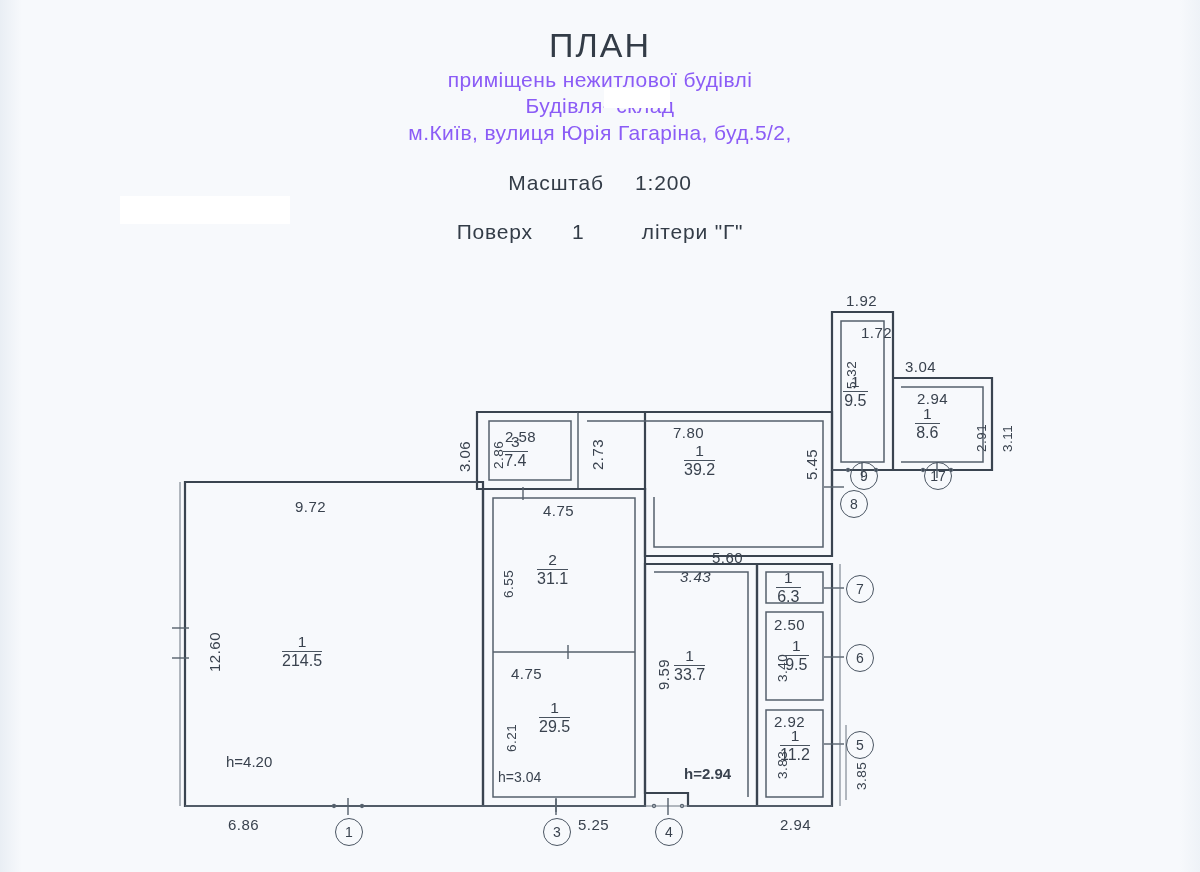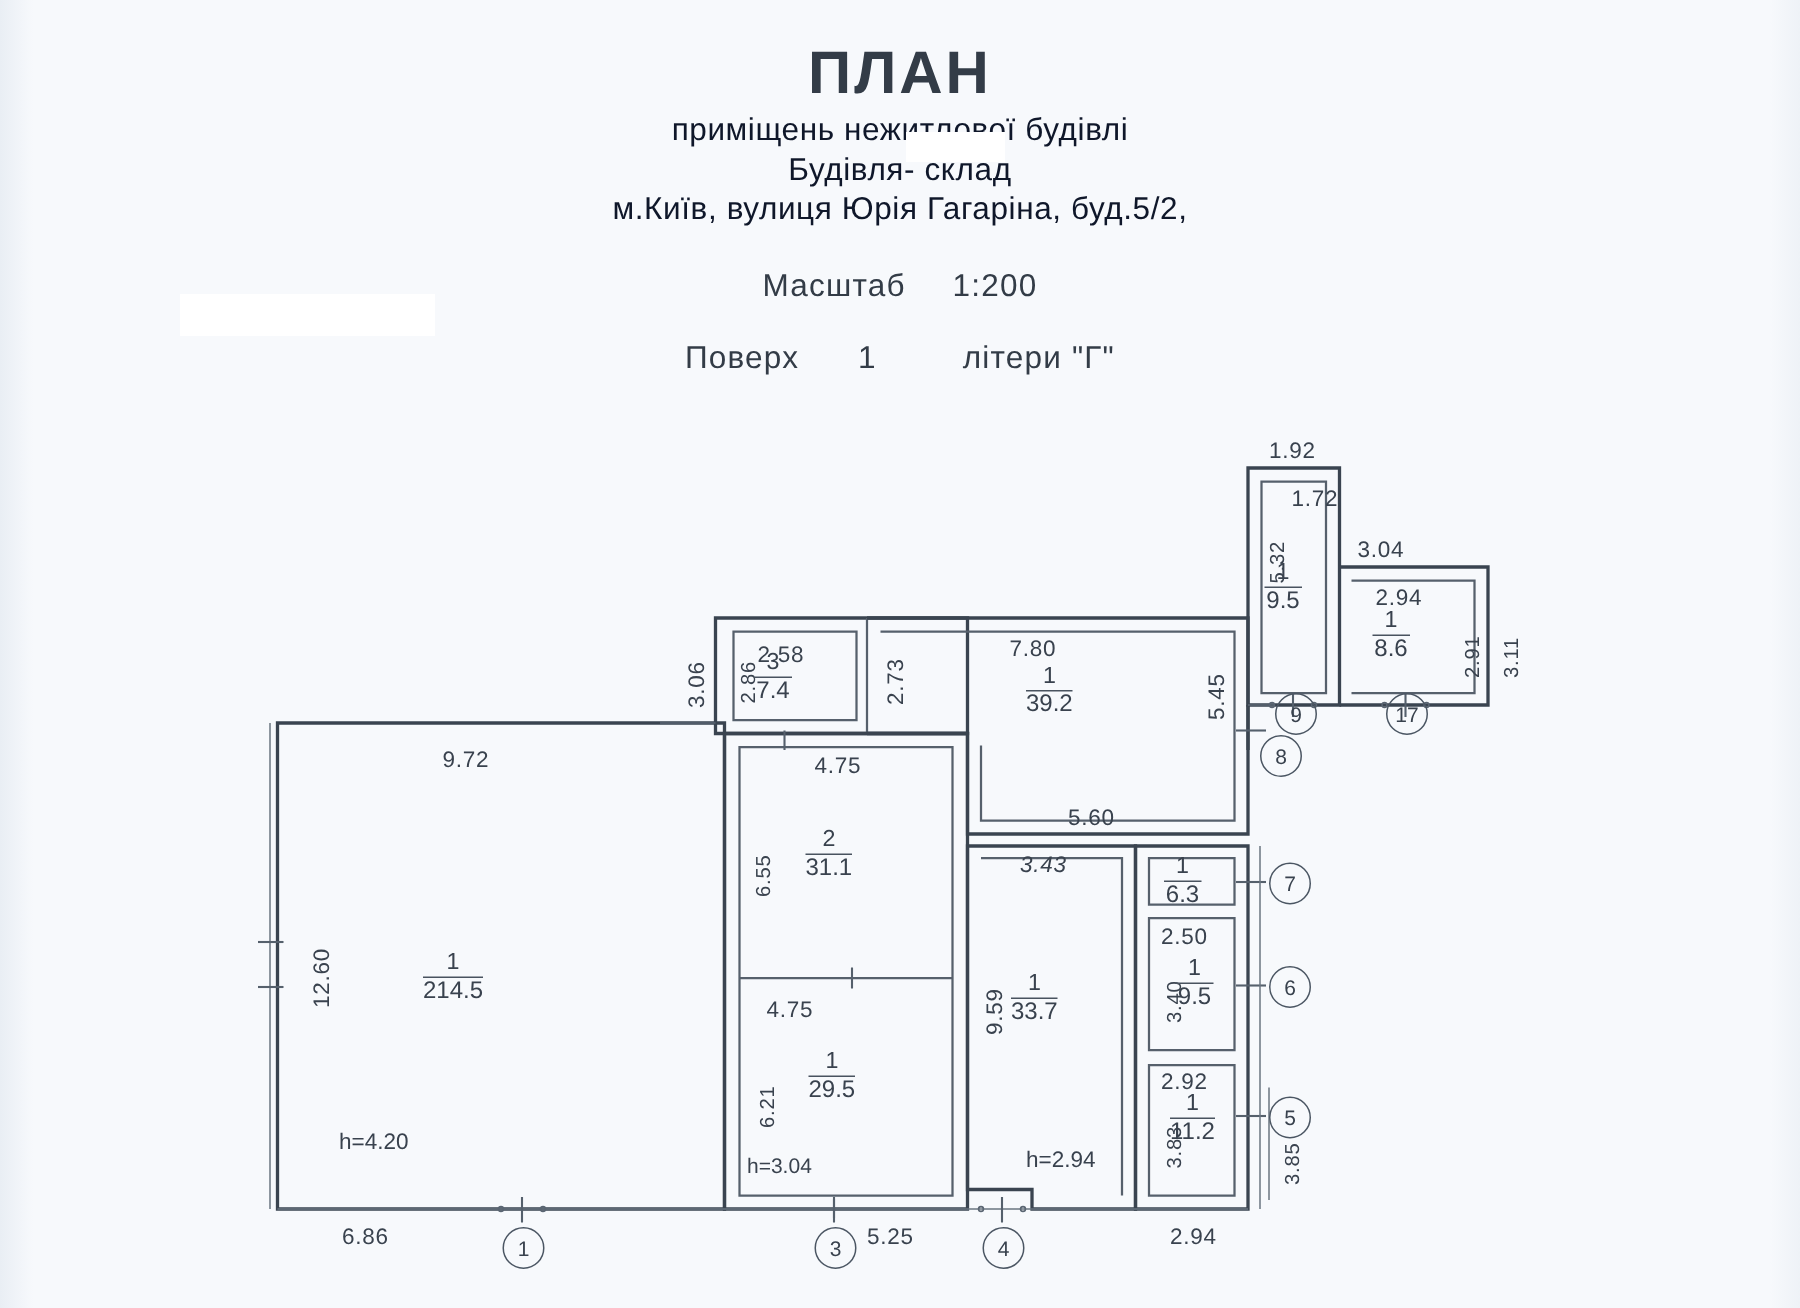--- a/index.html
+++ b/index.html
@@ -28,29 +28,28 @@
   }
   #title-block {
     position: absolute;
     left: 0;
     top: 24px;
     width: 1200px;
     text-align: center;
     line-height: 1.26;
   }
   .t-main {
-    font-size: 40px;
+    font-size: 34px;
     letter-spacing: 2px;
     color: #333c47;
-    font-weight: bold;
   }
   .t-sub {
     font-size: 21px;
     letter-spacing: 0.4px;
-    color: #0f172a;
+    color: #8b5cf6;
   }
   .t-gap-1 { margin-top: 24px; }
   .t-gap-2 { margin-top: 22px; }
   .t-scale, .t-floor {
     font-size: 21px;
     letter-spacing: 0.8px;
     color: #333c47;
   }
   .t-floor .sp { display: inline-block; width: 26px; }
 
@@ -267,29 +266,29 @@
   <div class="lbl" style="left:511px; top:665px;">4.75</div>
   <div class="lbl small vert" style="left:504px; top:752px;">6.21</div>
   <div class="hnote small" style="left:498px; top:769px; font-size:14px;">h=3.04</div>
   <div class="room-label" style="left:539px; top:700px;">
     <span class="num">1</span>
     <span class="area">29.5</span>
   </div>
 
   <div class="lbl" style="left:673px; top:424px;">7.80</div>
   <div class="lbl vert" style="left:803px; top:480px;">5.45</div>
-  <div class="lbl" style="left:712px; top:537px;">5.60</div>
+  <div class="lbl" style="left:712px; top:549px;">5.60</div>
   <div class="room-label" style="left:684px; top:443px;">
     <span class="num">1</span>
     <span class="area">39.2</span>
   </div>
 
   <div class="lbl" style="left:680px; top:568px;font-style:italic;">3.43</div>
   <div class="lbl vert" style="left:655px; top:690px;">9.59</div>
-  <div class="hnote" style="left:684px; top:765px;">h=2.94</div>
+  <div class="hnote" style="left:684px; top:765px;font-weight:bold;">h=2.94</div>
   <div class="room-label" style="left:674px; top:648px;">
     <span class="num">1</span>
     <span class="area">33.7</span>
   </div>
 
   <div class="room-label" style="left:776px; top:570px;">
     <span class="num">1</span>
     <span class="area">6.3</span>
   </div>
 

